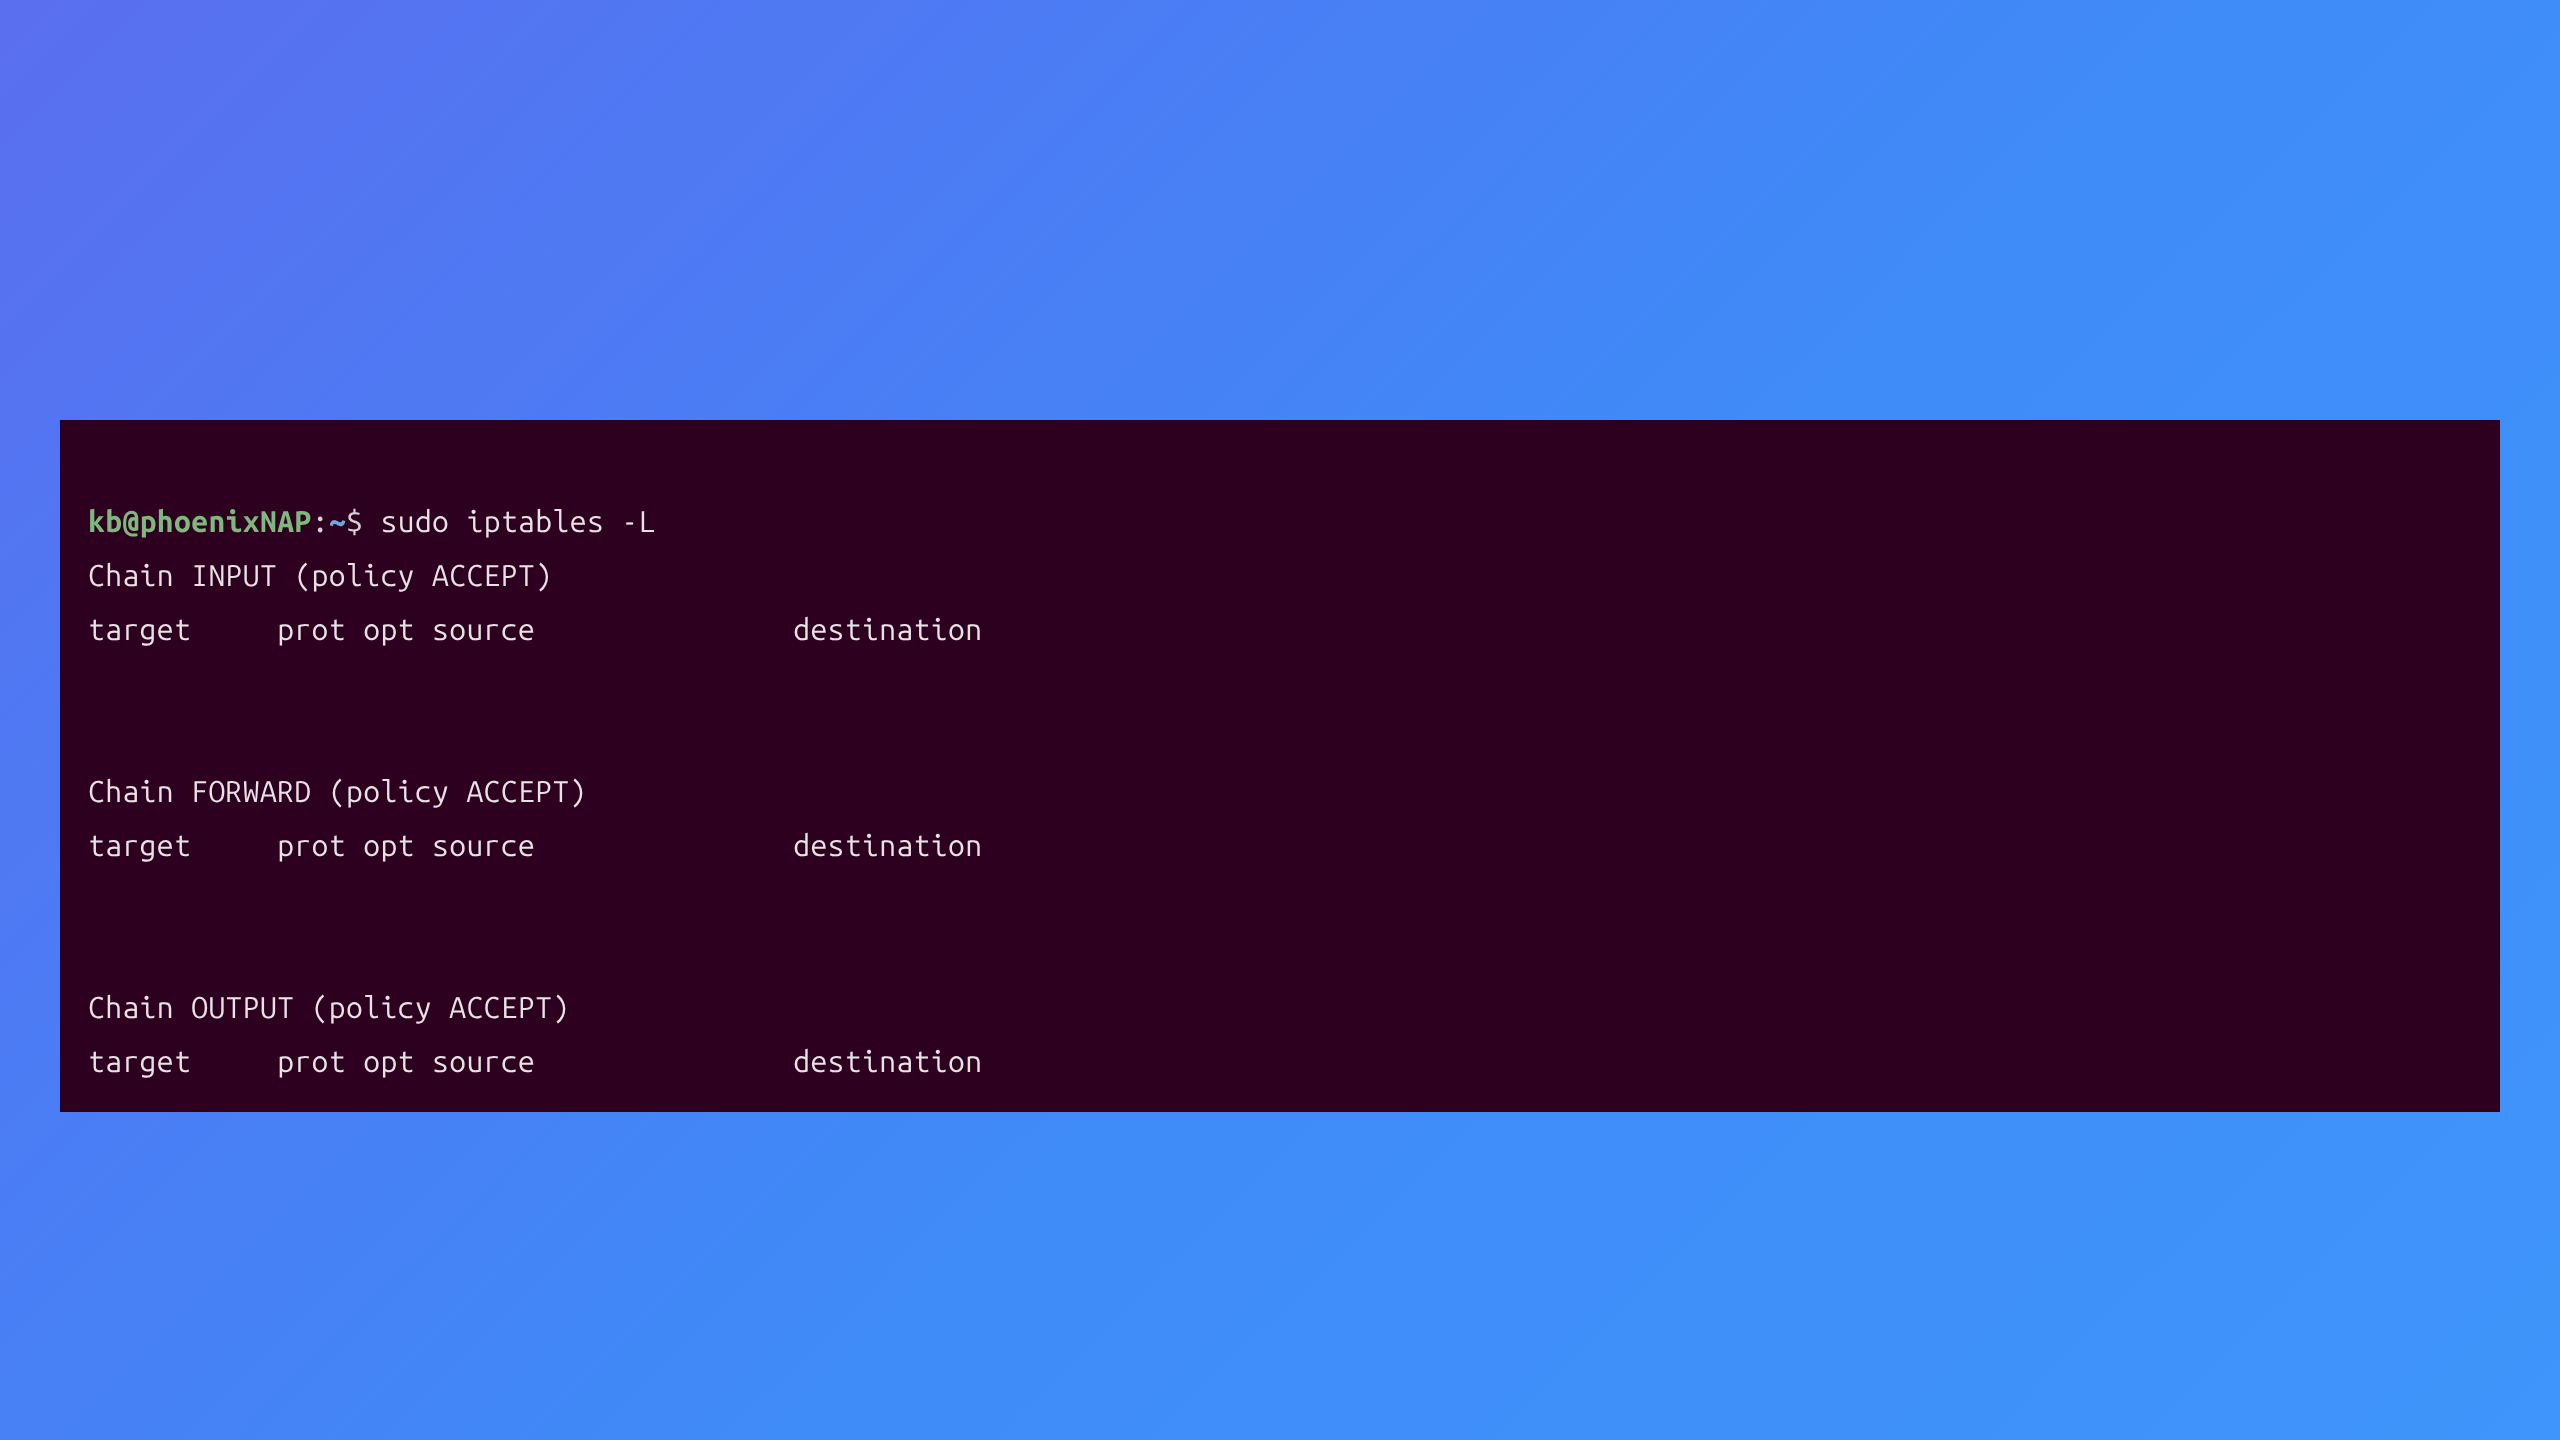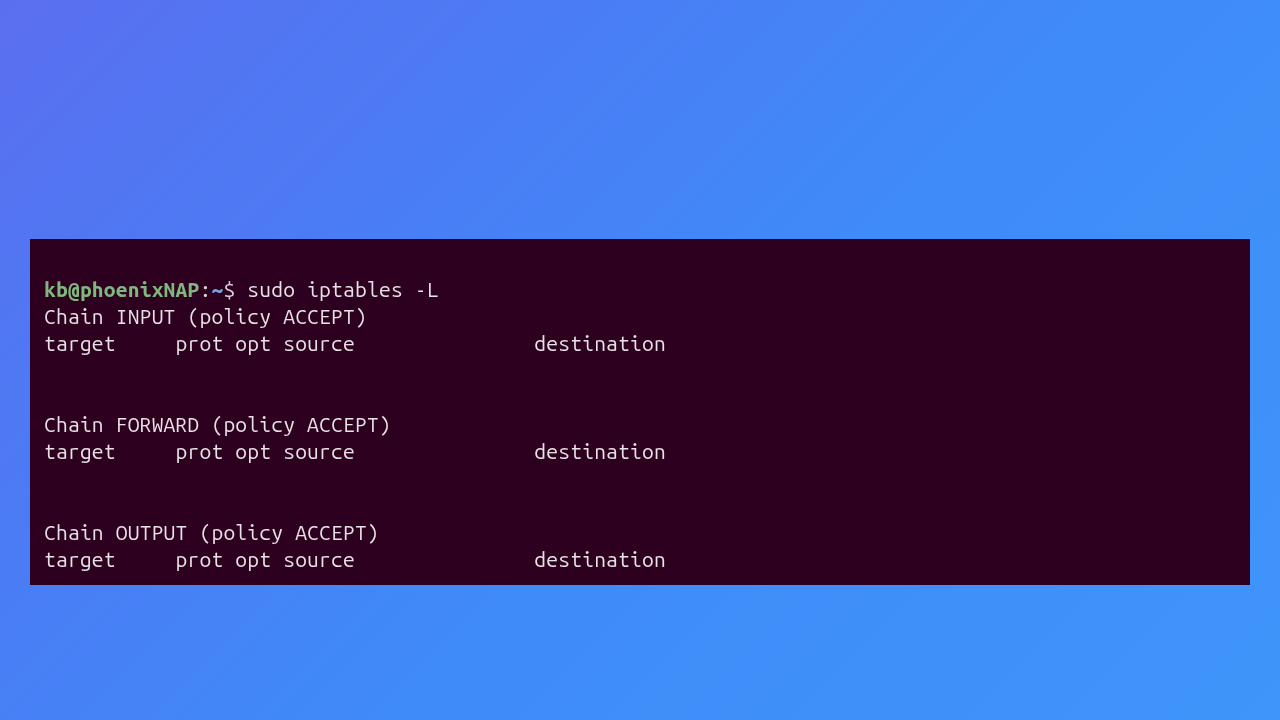--- a/index.html
+++ b/index.html
@@ -9,27 +9,27 @@
     height: 720px;
     overflow: hidden;
   }
   body {
     background: linear-gradient(135deg, #5a6ff0 0%, #4a7df5 30%, #3f8bf8 55%, #3f95fb 100%);
     font-family: "Ubuntu Mono", "DejaVu Sans Mono", "Liberation Mono", Consolas, monospace;
   }
   .terminal {
     position: absolute;
     left: 30px;
-    top: 239px;
+    top: 210px;
     width: 1220px;
     box-sizing: border-box;
     background: #2c001e;
     color: #e8e1e6;
     padding: 10px 14px 12px 14px;
-    font-size: 21px;
+    font-size: 15px;
     line-height: 27px;
     white-space: pre;
     letter-spacing: 0.2px;
   }
   .user   { color: #7fb77e; font-weight: bold; }
   .host   { color: #7fb77e; font-weight: bold; }
   .at     { color: #7fb77e; font-weight: bold; }
   .colon  { color: #d9d0d7; }
   .path   { color: #6fa8dc; font-weight: bold; }
   .dollar { color: #d9d0d7; }

